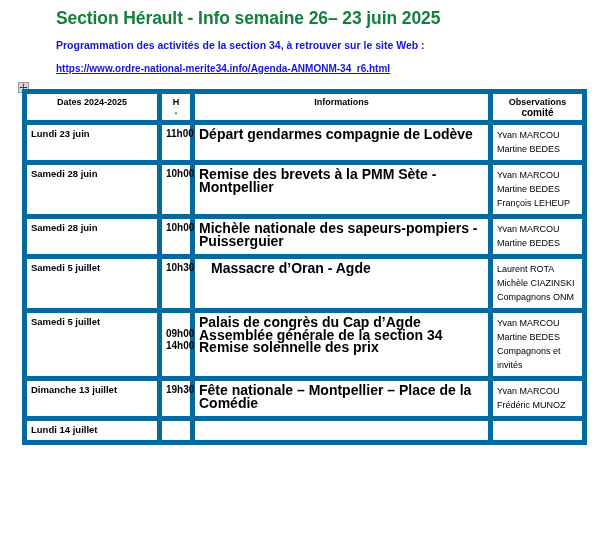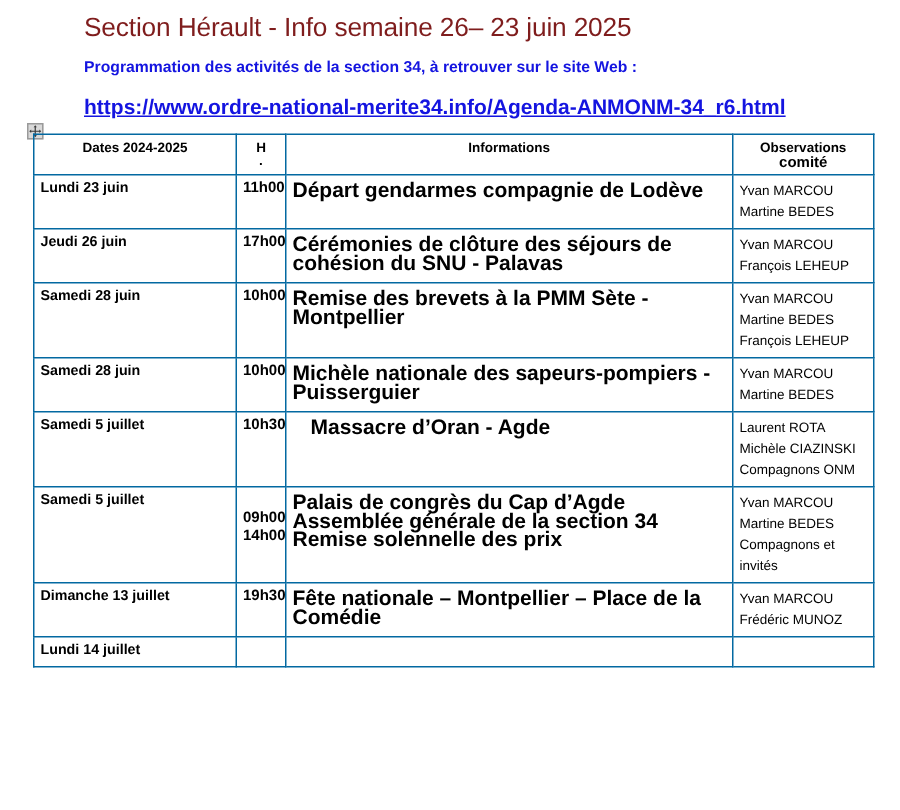--- a/index.html
+++ b/index.html
@@ -25,40 +25,40 @@
     background: #ffffff;
   }
 
   
   .doc-title {
     position: absolute;
     left: 56px;
     top: 8px;
     width: 500px;
     font-size: 17.5px;
-    font-weight: normal;
-    color: #7f1d1d;
+    font-weight: bold;
+    color: #15803d;
     letter-spacing: -0.1px;
     white-space: nowrap;
   }
   .doc-subtitle {
     position: absolute;
     left: 56px;
     top: 39px;
     width: 520px;
     font-size: 10.5px;
     font-weight: bold;
     color: #1414E0;
     white-space: nowrap;
   }
   .doc-link {
     position: absolute;
     left: 56px;
     top: 63px;
-    font-size: 14px;
+    font-size: 10px;
     font-weight: bold;
     color: #1414E0;
     text-decoration: underline;
     white-space: nowrap;
   }
 
   
   .table-handle {
     position: absolute;
     left: 18px;
@@ -89,21 +89,21 @@
     width: 560px;
     table-layout: fixed;
   }
   table.agenda col.c-date { width: 135px; }
   table.agenda col.c-h    { width: 33px; }
   table.agenda col.c-info { width: 298px; }
   table.agenda col.c-obs  { width: 94px; }
 
   table.agenda th,
   table.agenda td {
-    border: 1px solid #0369a1;
+    border: 5px solid #0369a1;
     vertical-align: top;
     padding: 3px 4px 4px 4px;
     box-sizing: border-box;
   }
 
   
   table.agenda thead th {
     text-align: center;
     font-size: 9px;
     font-weight: bold;
@@ -204,33 +204,20 @@
             </td>
             <td class="c-info-cell">
               <span class="ln">Départ gendarmes compagnie de Lodève</span>
             </td>
             <td class="c-obs-cell">
               <span class="ln">Yvan MARCOU</span>
               <span class="ln">Martine BEDES</span>
             </td>
           </tr>
           <tr>
-            <td class="c-date-cell">Jeudi 26 juin</td>
-            <td class="c-h-cell">
-              <span class="ln">17h00</span>
-            </td>
-            <td class="c-info-cell">
-              <span class="ln">Cérémonies de clôture des séjours de cohésion du SNU - Palavas</span>
-            </td>
-            <td class="c-obs-cell">
-              <span class="ln">Yvan MARCOU</span>
-              <span class="ln">François LEHEUP</span>
-            </td>
-          </tr>
-          <tr>
             <td class="c-date-cell">Samedi 28 juin</td>
             <td class="c-h-cell">
               <span class="ln">10h00</span>
             </td>
             <td class="c-info-cell">
               <span class="ln">Remise des brevets à la PMM Sète - Montpellier</span>
             </td>
             <td class="c-obs-cell">
               <span class="ln">Yvan MARCOU</span>
               <span class="ln">Martine BEDES</span>

